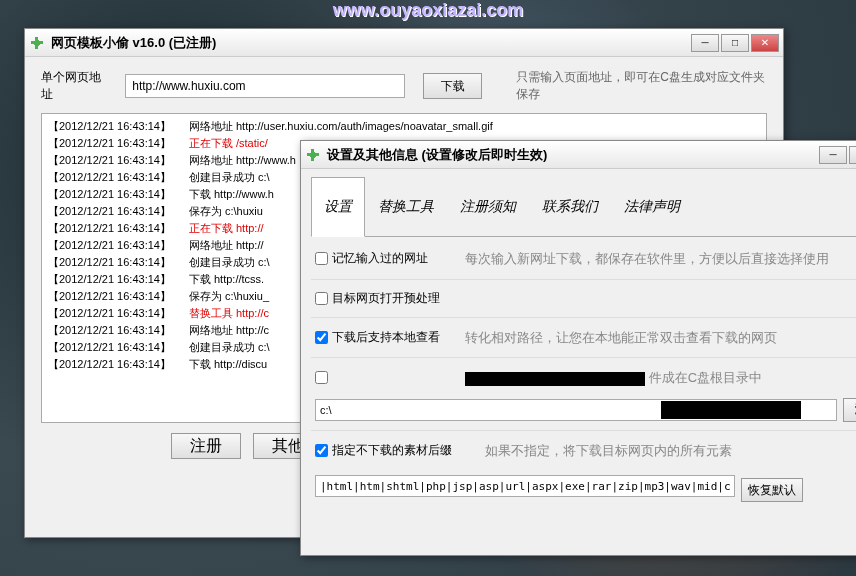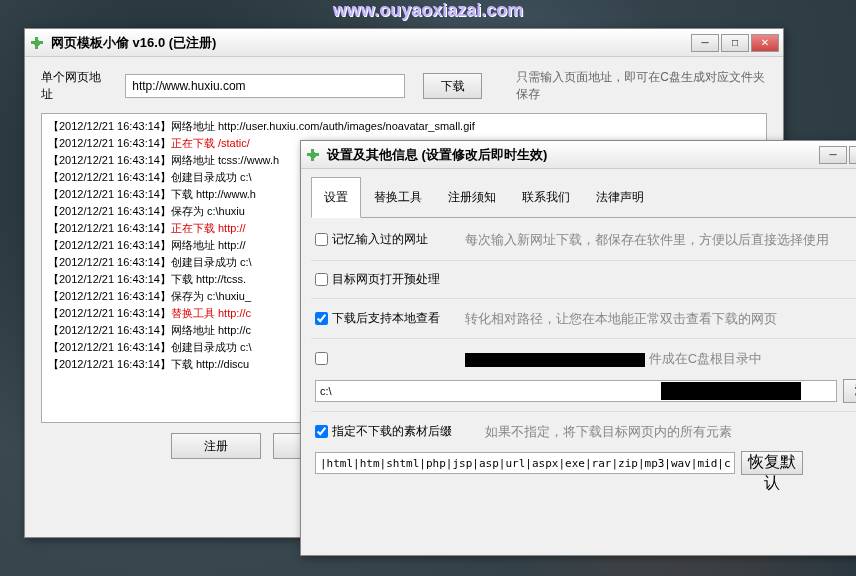--- a/index.html
+++ b/index.html
@@ -21,40 +21,40 @@
 .win1 { left: 24px; top: 28px; width: 760px; height: 510px; z-index: 2; }
 .win1-body { padding: 12px 16px; }
 .url-row { display: flex; align-items: center; gap: 18px; margin-bottom: 4px; }
 .url-label { font-size: 12px; }
 .url-input { flex: 0 0 280px; height: 24px; border: 1px solid #aaa; padding: 10px 6px; font-size: 12px; background: #fff; }
 .dl-btn { width: 64px; height: 26px; border: 1px solid #999; background: linear-gradient(#f8f8f8,#e0e0e0); font-size: 12px; cursor: pointer; }
 .hint { font-size: 12px; color: #666; margin-left: 16px; }
 .log-box { margin-top: 10px; border: 1px solid #aaa; background: #fff; height: 310px; overflow: hidden; padding: 4px 6px; }
 .log-line { font-size: 11px; font-family: SimSun, monospace; white-space: nowrap; line-height: 17px; }
 .log-line .ts { color: #000; }
-.log-line .act { color: #000; }
+.log-line .act { color: #000; margin-left: 18px; }
 .log-line .act.red { color: #d00; }
 .btn-row { margin-top: 10px; display: flex; gap: 12px; padding-left: 130px; }
-.btn-row button { width: 90px; height: 26px; border: 1px solid #999; background: linear-gradient(#f8f8f8,#e0e0e0); font-size: 12px; cursor: pointer; font-family: Liberation Mono, monospace; }
+.btn-row button { width: 70px; height: 26px; border: 1px solid #999; background: linear-gradient(#f8f8f8,#e0e0e0); font-size: 16px; cursor: pointer; font-family: Liberation Mono, monospace; }
 .win2 { left: 300px; top: 140px; width: 612px; height: 416px; z-index: 3; }
 .win2-body { padding: 8px 10px; }
 .tabs { display: flex; border-bottom: 1px solid #aaa; margin-bottom: 12px; }
-.tab { padding: 11px 12px; font-size: 12px; border: 1px solid transparent; border-bottom: none; cursor: pointer; }
+.tab { padding: 20px 12px; font-size: 14px; border: 1px solid transparent; border-bottom: none; cursor: pointer; font-style: italic; }
 .tab.active { background: #fff; border-color: #aaa; border-bottom: 1px solid #fff; margin-bottom: -1px; }
 .opt-row { display: flex; align-items: center; gap: 10px; margin: 10px 0; padding: 0 4px; }
 .opt-check { display: flex; align-items: center; gap: 4px; min-width: 140px; }
 .opt-check input { width: 13px; height: 13px; }
 .opt-label { font-size: 12px; }
 .opt-desc { font-size: 13px; color: #888; flex: 1; line-height: 1.5; }
 .hr { border: none; border-top: 1px solid #ddd; margin: 8px 0; }
 .path-row { display: flex; align-items: center; gap: 6px; margin: 6px 4px; }
 .path-input { flex: 1; height: 22px; border: 1px solid #aaa; padding: 0 4px; font-size: 11px; background: #fff; position: relative; }
 .browse-btn { width: 54px; height: 24px; border: 1px solid #999; background: linear-gradient(#f8f8f8,#e0e0e0); font-size: 12px; cursor: pointer; }
 .ext-input { width: 420px; height: 22px; border: 1px solid #aaa; padding: 0 4px; font-size: 11px; background: #fff; font-family: monospace; }
-.restore-btn { width: 62px; height: 24px; border: 1px solid #999; background: linear-gradient(#f8f8f8,#e0e0e0); font-size: 16px; cursor: pointer; }
+.restore-btn { width: 62px; height: 24px; border: 1px solid #999; background: linear-gradient(#f8f8f8,#e0e0e0); font-size: 12px; cursor: pointer; margin-top: 8px; }
 .redacted { background: #000; display: inline-block; height: 14px; vertical-align: middle; }
 </style>
 </head>
 <body>
 
 <div class="bg-blur"></div>
 <div class="watermark">www.ouyaoxiazai.com</div>
 
 <div class="window win1">
   <div class="titlebar">
@@ -69,21 +69,21 @@
   <div class="win1-body">
     <div class="url-row">
       <span class="url-label">单个网页地址</span>
       <input class="url-input" value="http://www.huxiu.com" style="">
       <button class="dl-btn">下载</button>
       <span class="hint">只需输入页面地址，即可在C盘生成对应文件夹保存</span>
     </div>
     <div class="log-box" id="log-box">
         <div class="log-line"><span class="ts">【2012/12/21 16:43:14】</span><span class="act">网络地址 http://user.huxiu.com/auth/images/noavatar_small.gif</span></div>
         <div class="log-line"><span class="ts">【2012/12/21 16:43:14】</span><span class="act red">正在下载 /static/</span></div>
-        <div class="log-line"><span class="ts">【2012/12/21 16:43:14】</span><span class="act">网络地址 tcss://www.h</span></div>
+        <div class="log-line"><span class="ts">【2012/12/21 16:43:14】</span><span class="act">网络地址 http://www.h</span></div>
         <div class="log-line"><span class="ts">【2012/12/21 16:43:14】</span><span class="act">创建目录成功 c:\</span></div>
         <div class="log-line"><span class="ts">【2012/12/21 16:43:14】</span><span class="act">下载 http://www.h</span></div>
         <div class="log-line"><span class="ts">【2012/12/21 16:43:14】</span><span class="act">保存为 c:\huxiu</span></div>
         <div class="log-line"><span class="ts">【2012/12/21 16:43:14】</span><span class="act red">正在下载 http://</span></div>
         <div class="log-line"><span class="ts">【2012/12/21 16:43:14】</span><span class="act">网络地址 http://</span></div>
         <div class="log-line"><span class="ts">【2012/12/21 16:43:14】</span><span class="act">创建目录成功 c:\</span></div>
         <div class="log-line"><span class="ts">【2012/12/21 16:43:14】</span><span class="act">下载 http://tcss.</span></div>
         <div class="log-line"><span class="ts">【2012/12/21 16:43:14】</span><span class="act">保存为 c:\huxiu_</span></div>
         <div class="log-line"><span class="ts">【2012/12/21 16:43:14】</span><span class="act red">替换工具 http://c</span></div>
         <div class="log-line"><span class="ts">【2012/12/21 16:43:14】</span><span class="act">网络地址 http://c</span></div>

